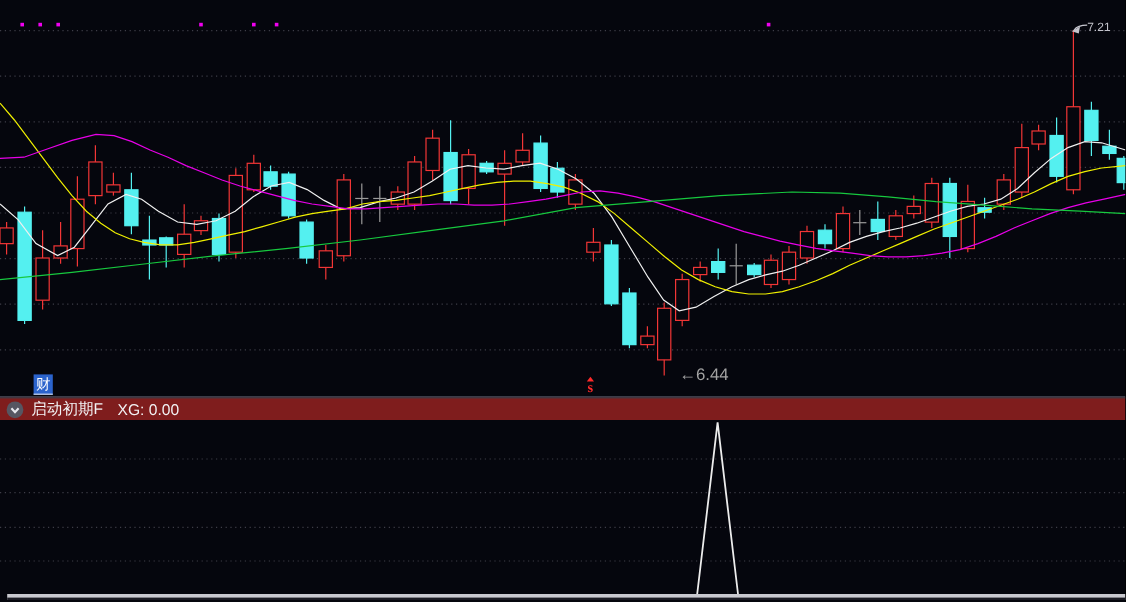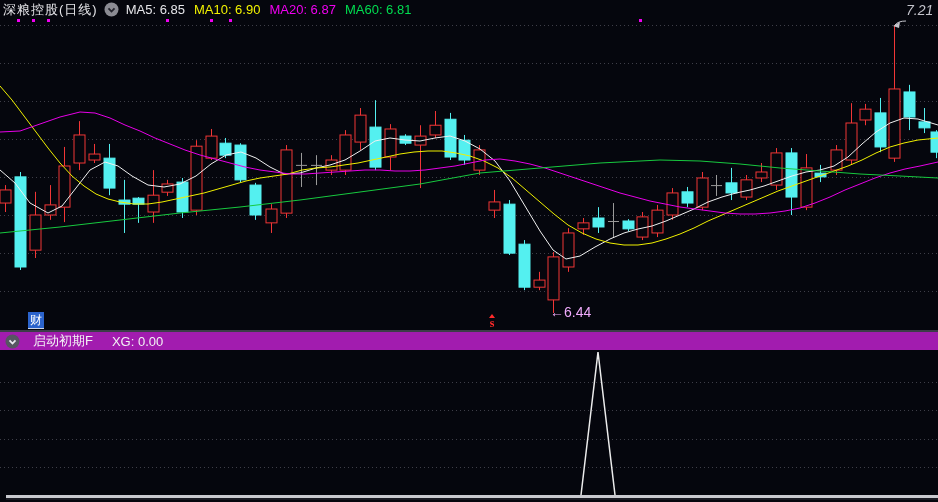--- a/index.html
+++ b/index.html
@@ -6,31 +6,31 @@
   .screen{position:relative;width:938px;height:502px;background:#05060d;overflow:hidden;
           font-family:"Liberation Sans","DejaVu Sans",sans-serif;}
   #chart-svg{position:absolute;left:0;top:0;z-index:1;}
   .hdr{position:absolute;left:3px;top:1px;height:17px;display:flex;align-items:center;z-index:6;
        font-size:13px;color:#e6e6ea;white-space:nowrap;}
   .hdr .title{letter-spacing:1px;margin-right:6px;}
   .hdr .icon{margin-right:7px;display:flex;align-items:center;}
   .hdr .ma{margin-right:9px;}
   .cai-badge{position:absolute;left:28px;top:312px;z-index:6;background:#2b63cc;color:#ffffff;
              font-size:12px;line-height:16px;padding:0 2px;border-bottom:1px solid #cfd6e8;}
-  .high-label{position:absolute;left:906px;top:2px;z-index:6;font-size:14px;color:#c4c4cc;font-style:italic;}
-  .low-label{position:absolute;left:550px;top:304px;z-index:6;font-size:14px;color:#f0abfc;}
+  .high-label{position:absolute;left:906px;top:18px;z-index:6;font-size:10px;color:#c4c4cc;}
+  .low-label{position:absolute;left:566px;top:304px;z-index:6;font-size:14px;color:#a3a3a3;}
   .s-marker{position:absolute;left:486px;top:314px;z-index:6;width:12px;display:flex;
             flex-direction:column;align-items:center;}
   .s-marker .tri{width:0;height:0;border-left:3px solid transparent;border-right:3px solid transparent;
                  border-bottom:4px solid #ff2a2a;}
   .s-marker .s-letter{font-family:"Liberation Serif","DejaVu Serif",serif;font-weight:bold;
                       font-size:12px;line-height:10px;color:#ff2a2a;}
   .panel-hdr{position:absolute;left:0;top:331px;width:938px;height:18px;z-index:6;
-             border-top:1px solid #3c3c48;background:#a21caf;display:flex;align-items:center;
-             font-size:13px;color:#f2f2f4;gap:7px;}
+             border-top:1px solid #3c3c48;background:#7f1d1d;display:flex;align-items:center;
+             font-size:13px;color:#f2f2f4;}
   .panel-hdr .icon{margin:0 6px 0 5px;display:flex;align-items:center;}
   .panel-hdr .xg{margin-left:12px;}
   .scrollbar{position:absolute;left:6px;right:0;top:495px;height:3px;background:#c9c9cf;
              border-bottom:2px solid #1a1a22;z-index:6;}
 </style>
 </head>
 <body>
 
 <div class="screen">
 
@@ -185,33 +185,20 @@
       <rect x="47" y="19" width="3" height="3" fill="#f000f0"></rect>
       <rect x="166" y="19" width="3" height="3" fill="#f000f0"></rect>
       <rect x="210" y="19" width="3" height="3" fill="#f000f0"></rect>
       <rect x="229" y="19" width="3" height="3" fill="#f000f0"></rect>
       <rect x="639" y="19" width="3" height="3" fill="#f000f0"></rect>
       <polyline points="581,495 598,352 615,495" fill="none" stroke="#ececec" stroke-width="1.5"></polyline>
       <path d="M906,21 Q898,21 895,25" fill="none" stroke="#c4c4cc" stroke-width="1"></path>
       <path d="M893,26 L900,22 L899,28 Z" fill="#c4c4cc"></path>
     </svg>
 
-  <div class="hdr">
-    <span class="title">深粮控股(日线)</span>
-    <span class="icon">
-      <svg width="15" height="15">
-          <circle cx="7.5" cy="7.5" r="7" fill="#8b8b93"></circle>
-          <polyline points="4.5,6.3 7.5,9.5 10.5,6.3" fill="none" stroke="#23232c" stroke-width="1.8"></polyline>
-        </svg>
-    </span>
-    <span class="ma" style="color: rgb(230, 230, 234);">MA5: 6.85</span>
-    <span class="ma" style="color: rgb(242, 242, 0);">MA10: 6.90</span>
-    <span class="ma" style="color: rgb(240, 0, 240);">MA20: 6.87</span>
-    <span class="ma" style="color: rgb(0, 221, 80);">MA60: 6.81</span>
-  </div>
 
   <div class="high-label">7.21</div>
   <div class="low-label">←6.44</div>
 
   <div class="s-marker">
     <span class="tri"></span>
     <span class="s-letter">s</span>
   </div>
 
   <div class="cai-badge">财</div>

